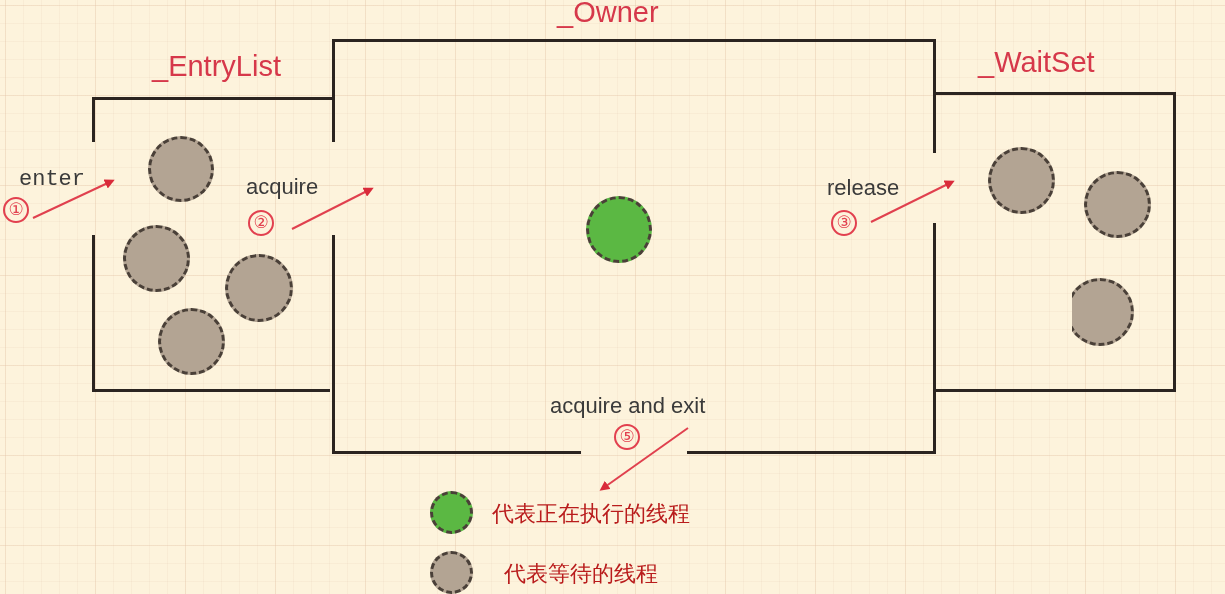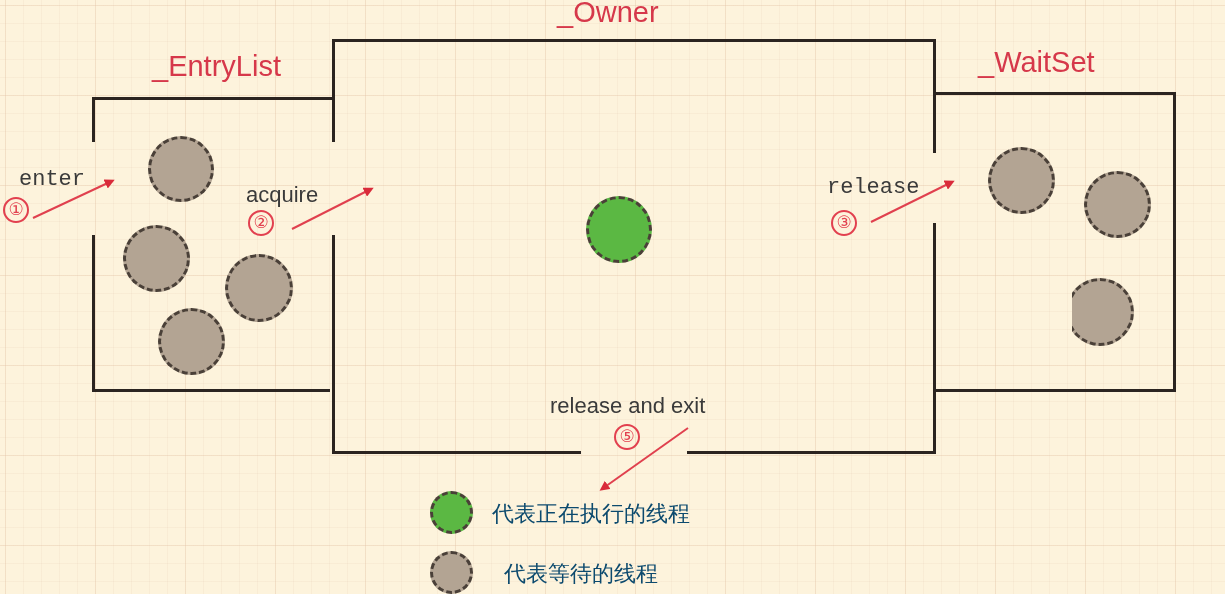--- a/index.html
+++ b/index.html
@@ -26,21 +26,21 @@
   .num {
     position:absolute; width:22px; height:22px; border:2px solid #e2404f;
     border-radius:50%; color:#e2404f; font-size:17px; line-height:22px;
     text-align:center; box-sizing:content-box;
   }
   .thread {
     position:absolute; border-radius:50%; box-sizing:border-box;
     border:3px dashed #4a4038;
   }
   .legend-text {
-    position:absolute; color:#0c4a6e; font-size:22px; font-family:"DejaVu Sans", sans-serif;
+    position:absolute; color:#b91c1c; font-size:22px; font-family:"DejaVu Sans", sans-serif;
     white-space:nowrap;
   }
   svg.arrows { position:absolute; left:0; top:0; }
 </style>
 </head>
 <body>
 
 <div class="title" style="left:116px; top:50px;margin-left:36px;">_EntryList</div>
 <div class="title" style="left:557px; top:-4px;">_Owner</div>
 <div class="title" style="left:978px; top:46px;">_WaitSet</div>
@@ -77,27 +77,27 @@
 
 <div class="thread" style="left:988px; top:147px; width:67px; height:67px; background:#b3a493;"></div>
 <div class="thread" style="left:1084px; top:171px; width:67px; height:67px; background:#b3a493;"></div>
 <div style="position:absolute; left:1072px; top:278px; width:62px; height:68px; overflow:hidden;">
   <div class="thread" style="left:-6px; top:0; width:68px; height:68px; background:#b3a493;"></div>
 </div>
 
 <div class="label" style="left:19px; top:167px;font-family:Liberation Mono, monospace;">enter</div>
 <div class="num" style="left:3px; top:197px;">①</div>
 
-<div class="label" style="left:246px; top:182px;">acquire</div>
+<div class="label" style="left:246px; top:174px;">acquire</div>
 <div class="num" style="left:248px; top:210px;">②</div>
 
-<div class="label" style="left:827px; top:175px;font-family:Liberation Mono, monospace;">release</div>
+<div class="label" style="left:827px; top:175px;">release</div>
 <div class="num" style="left:831px; top:210px;">③</div>
 
-<div class="label" style="left:550px; top:393px;">release and exit</div>
+<div class="label" style="left:550px; top:393px;">acquire and exit</div>
 <div class="num" style="left:614px; top:424px;">⑤</div>
 
 <svg class="arrows" width="1225" height="594">
   <defs>
     <marker id="ah" markerWidth="10" markerHeight="10" refX="7" refY="5" orient="auto" markerUnits="userSpaceOnUse">
       <path d="M0,0 L10,5 L0,10 z" fill="#d92b3a"></path>
     </marker>
   </defs>
   <line x1="33" y1="218" x2="112" y2="181" stroke="#e0404e" stroke-width="2" marker-end="url(#ah)"></line>
   <line x1="292" y1="229" x2="371" y2="189" stroke="#e0404e" stroke-width="2" marker-end="url(#ah)"></line>

